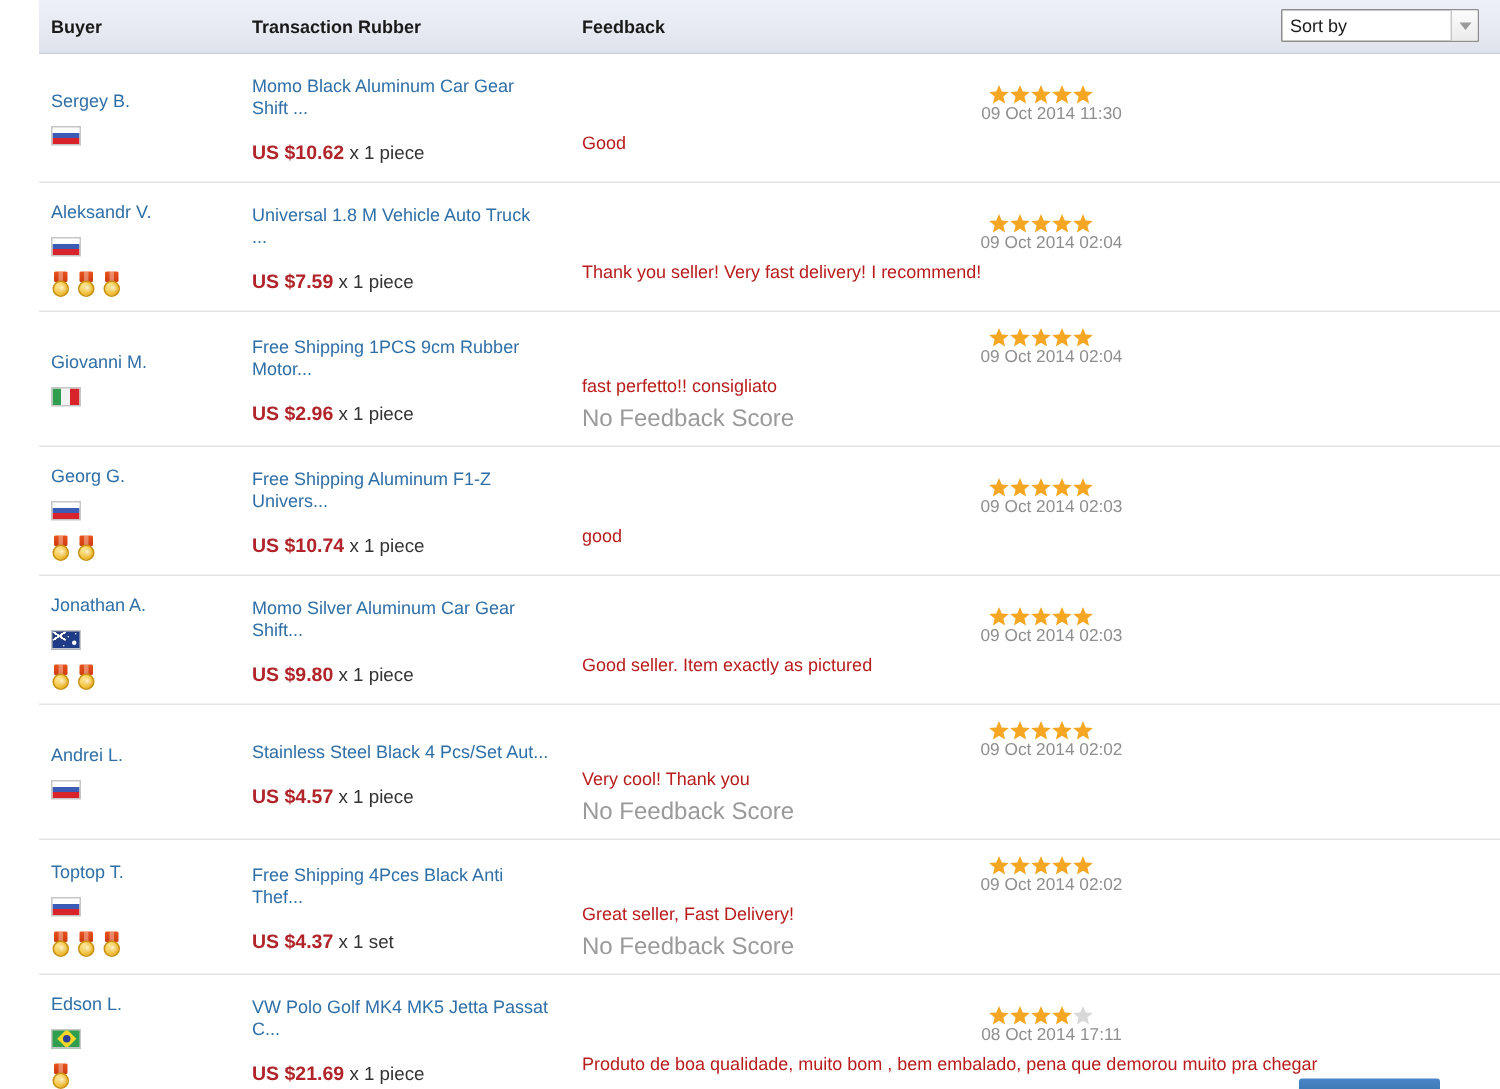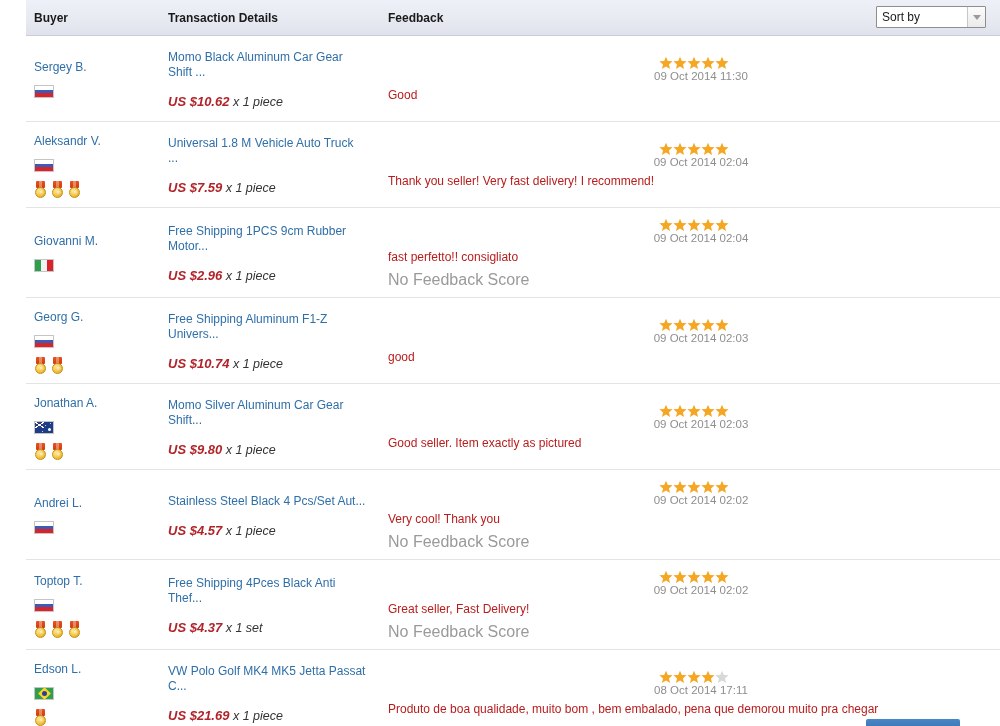--- a/index.html
+++ b/index.html
@@ -32,21 +32,21 @@
     color: #1a1a1a;
     white-space: nowrap;
   }
   .hcell.c-buyer { left: 8px; }
   .hcell.c-trans { left: 142px; }
   .hcell.c-feed  { left: 362px; }
 
   .sortby {
     position: absolute;
     right: 14px; top: 6px;
-    width: 110px; height: 22px;
+    width: 132px; height: 22px;
     background: #ffffff;
     border: 1px solid #8e8e8e;
     border-radius: 1px;
     display: flex;
     align-items: stretch;
     cursor: pointer;
   }
   .sortby .sb-label {
     flex: 1 1 auto;
     display: flex; align-items: center;
@@ -197,21 +197,20 @@
     line-height: 15px;
     display: block;
     cursor: pointer;
   }
 
   .price-line {
     margin-top: 14px;
     font-size: 12.5px;
     color: #333333;
     white-space: nowrap;
-    font-style: italic;
   }
   .price-line .amt {
     color: #b1242a;
     font-weight: bold;
     font-size: 13px;
   }
 
   .fb-top { display: flex; align-items: center; flex-direction: column; }
   .stars { line-height: 0; white-space: nowrap; }
   .stars svg { display: inline-block; vertical-align: middle; }
@@ -241,21 +240,21 @@
     border-radius: 2px 2px 0 0;
   }
 </style>
 </head>
 <body>
 
 <div id="page">
 
   <div class="fb-header">
     <div class="hcell c-buyer">Buyer</div>
-    <div class="hcell c-trans">Transaction Details</div>
+    <div class="hcell c-trans">Transaction Rubber</div>
     <div class="hcell c-feed">Feedback</div>
 
     <div class="sortby">
       <span class="sb-label">Sort by</span>
       <span class="sb-arrow">
           <i></i>
         </span>
     </div>
   </div>
 

